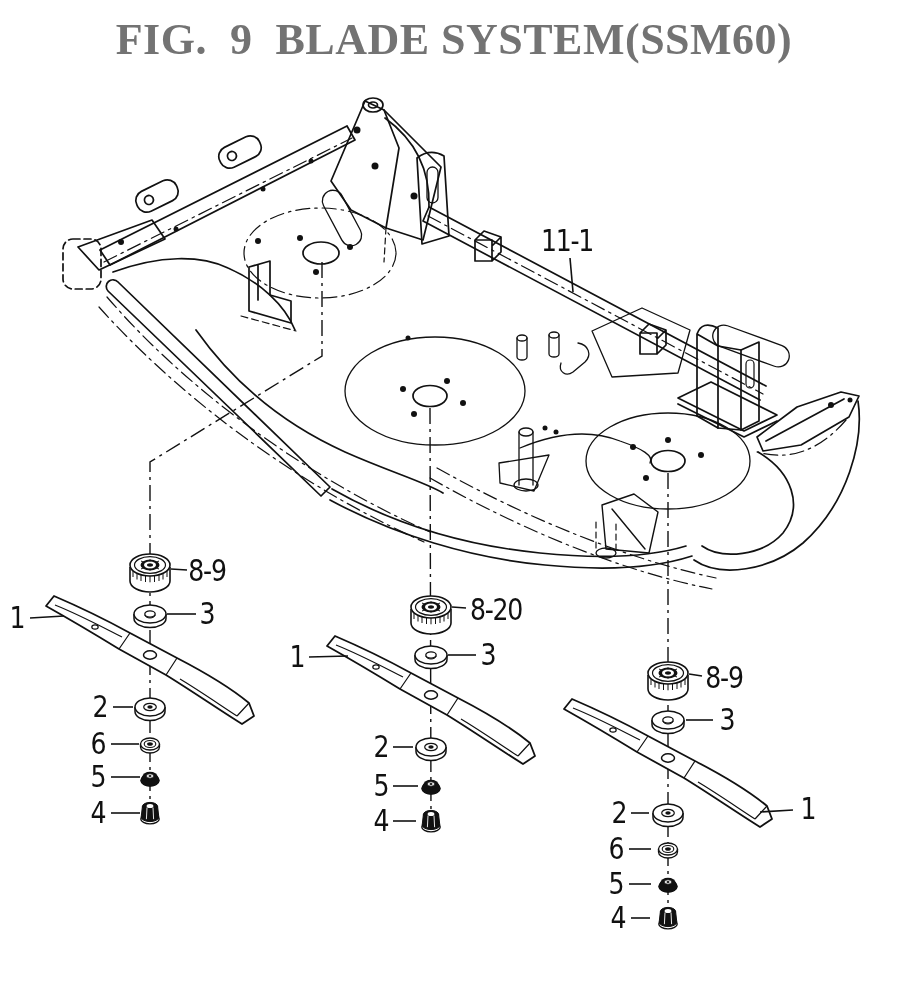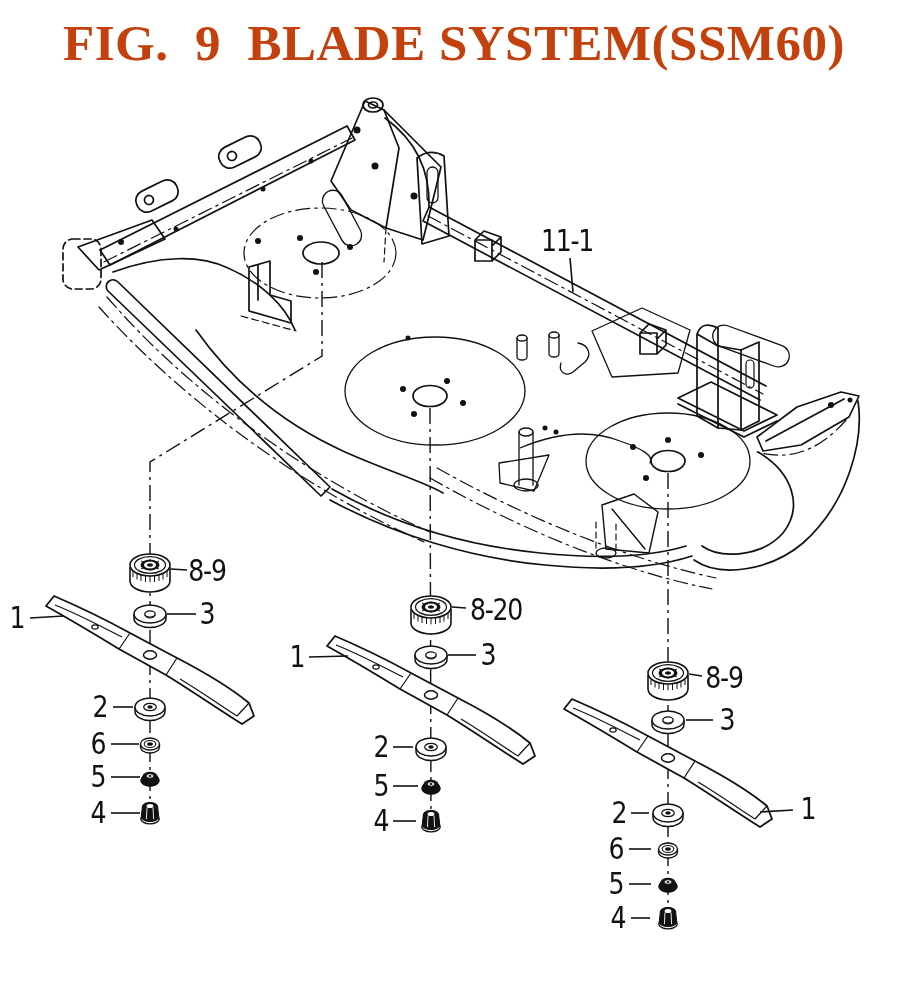--- a/index.html
+++ b/index.html
@@ -2,22 +2,22 @@
 <html><head>
 <meta charset="utf-8">
 <style>
   html,body{margin:0;padding:0;background:#e8e8e8;}
   .page{
     position:relative;width:908px;height:1000px;background:#ffffff;
     overflow:hidden;font-family:"DejaVu Sans",sans-serif;
   }
   .fig-title{
     position:absolute;left:0;right:0;top:14px;text-align:center;
-    font-family:"Liberation Serif",serif;font-weight:700;font-size:51px;
-    color:#c2410c;white-space:pre;letter-spacing:.5px;
+    font-family:"Liberation Serif",serif;font-weight:700;font-size:44px;
+    color:#737373;white-space:pre;letter-spacing:.5px;
   }
   .callout{
     position:absolute;transform:translate(-50%,-50%) scaleX(.84);
     font-family:"DejaVu Sans",sans-serif;font-size:30px;color:#111;
     letter-spacing:-1.5px;white-space:nowrap;line-height:1;
   }
   svg{position:absolute;left:0;top:0;}
 </style>
 </head>
 <body>

